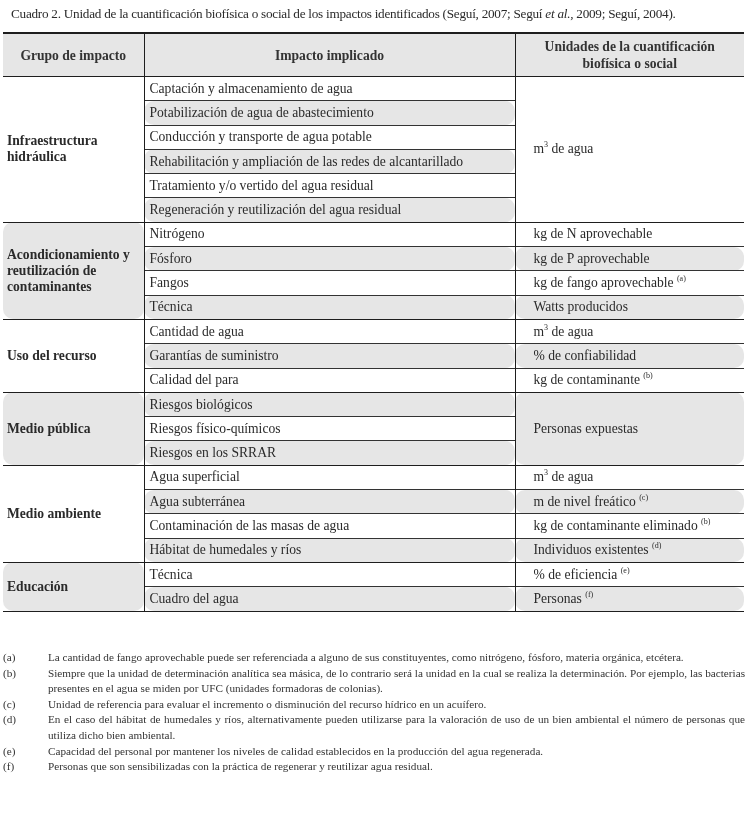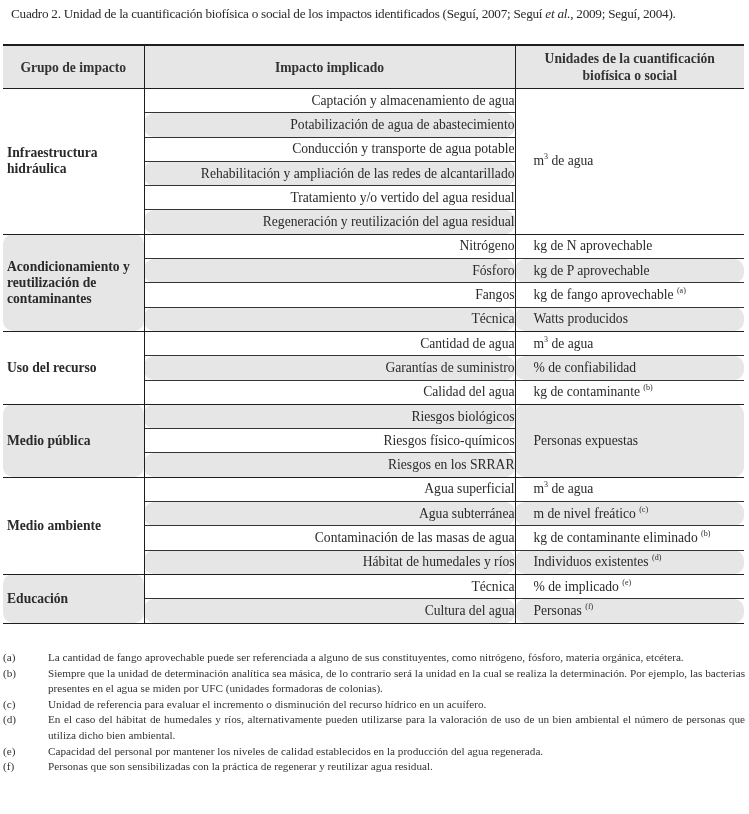--- a/index.html
+++ b/index.html
@@ -7,21 +7,21 @@
     width: 749px; height: 814px; position: relative; overflow: hidden;
     font-family: "Liberation Serif", "DejaVu Serif", serif;
     color: #2a2a2a;
   }
   .caption {
     position: absolute; left: 11px; top: 6px; width: 746px;
     font-size: 13.2px; letter-spacing: -0.25px; white-space: nowrap;
   }
   .caption i { font-style: italic; }
   table.main {
-    position: absolute; left: 3px; top: 44px; width: 741px;
+    position: absolute; left: 3px; top: 32px; width: 741px;
     border-collapse: collapse; table-layout: fixed;
     font-size: 13.6px;
   }
   table.main col.c1 { width: 141px; }
   table.main col.c2 { width: 371px; }
   table.main col.c3 { width: 229px; }
   table.main th {
     background: #e6e6e6; font-weight: bold; font-size: 13.6px;
     height: 42px; padding: 0 6px; text-align: center; line-height: 17px;
     border-top: 2px solid #1e1e1e; border-bottom: 1.5px solid #1e1e1e;
@@ -30,21 +30,21 @@
   table.main th + th { border-left: 1.5px solid #1e1e1e; }
   table.main td {
     height: 23.3px; padding: 0 0 0 5px; line-height: 16px;
     border-top: 1px solid #333; vertical-align: middle;
     white-space: nowrap;
   }
   table.main td.grp {
     padding-left: 4px; border-left: none; vertical-align: middle;
     white-space: normal; line-height: 16px; font-weight: bold;
   }
-  table.main td.imp { border-left: 1.5px solid #1e1e1e; text-align: right; }
+  table.main td.imp { border-left: 1.5px solid #1e1e1e; }
   table.main td.unit { border-left: 1.5px solid #1e1e1e; padding-left: 18px; }
   tr.first td { border-top: 1.5px solid #1e1e1e; }
   tr.last td { border-bottom: 1.5px solid #1e1e1e; }
   .g { background: #e6e6e6; border-radius: 10px; }
   .w { background: #ffffff; }
   sup { font-size: 8px; vertical-align: super; line-height: 0; }
   .notes {
     position: absolute; left: 3px; top: 650px; width: 742px;
     font-size: 11.2px; line-height: 15.6px; color: #333;
   }
@@ -114,21 +114,21 @@
     <tr class="first">
       <td class="grp w" rowspan="3">Uso del recurso</td>
       <td class="imp w">Cantidad de agua</td>
       <td class="unit w"><span>m</span><sup>3</sup><span> de agua</span></td>
     </tr>
     <tr>
       <td class="imp g">Garantías de suministro</td>
       <td class="unit g"><span>% de confiabilidad</span></td>
     </tr>
     <tr>
-      <td class="imp w">Calidad del agua</td>
+      <td class="imp w">Calidad del para</td>
       <td class="unit w"><span>kg de contaminante </span><sup>(b)</sup></td>
     </tr>
 
     <tr class="first">
       <td class="grp g" rowspan="3">Medio pública</td>
       <td class="imp g">Riesgos biológicos</td>
       <td class="unit g" rowspan="3">Personas expuestas</td>
     </tr>
     <tr>
         <td class="imp w">Riesgos físico-químicos</td>
@@ -151,24 +151,24 @@
       <td class="unit w"><span>kg de contaminante eliminado </span><sup>(b)</sup></td>
     </tr>
     <tr>
       <td class="imp g">Hábitat de humedales y ríos</td>
       <td class="unit g"><span>Individuos existentes </span><sup>(d)</sup></td>
     </tr>
 
     <tr class="first">
       <td class="grp g" rowspan="2" style="border-bottom:1.5px solid #1e1e1e">Educación</td>
       <td class="imp w">Técnica</td>
-      <td class="unit w"><span>% de implicado </span><sup>(e)</sup></td>
+      <td class="unit w"><span>% de eficiencia </span><sup>(e)</sup></td>
     </tr>
     <tr class="last">
-      <td class="imp g">Cultura del agua</td>
+      <td class="imp g">Cuadro del agua</td>
       <td class="unit g"><span>Personas </span><sup>(f)</sup></td>
     </tr>
   </tbody>
 </table>
 
 <div class="notes">
   <div class="note">
       <span class="mk">(a)</span>
       <span class="tx">La cantidad de fango aprovechable puede ser referenciada a alguno de sus constituyentes, como nitrógeno, fósforo, materia orgánica, etcétera.</span>
     </div>

